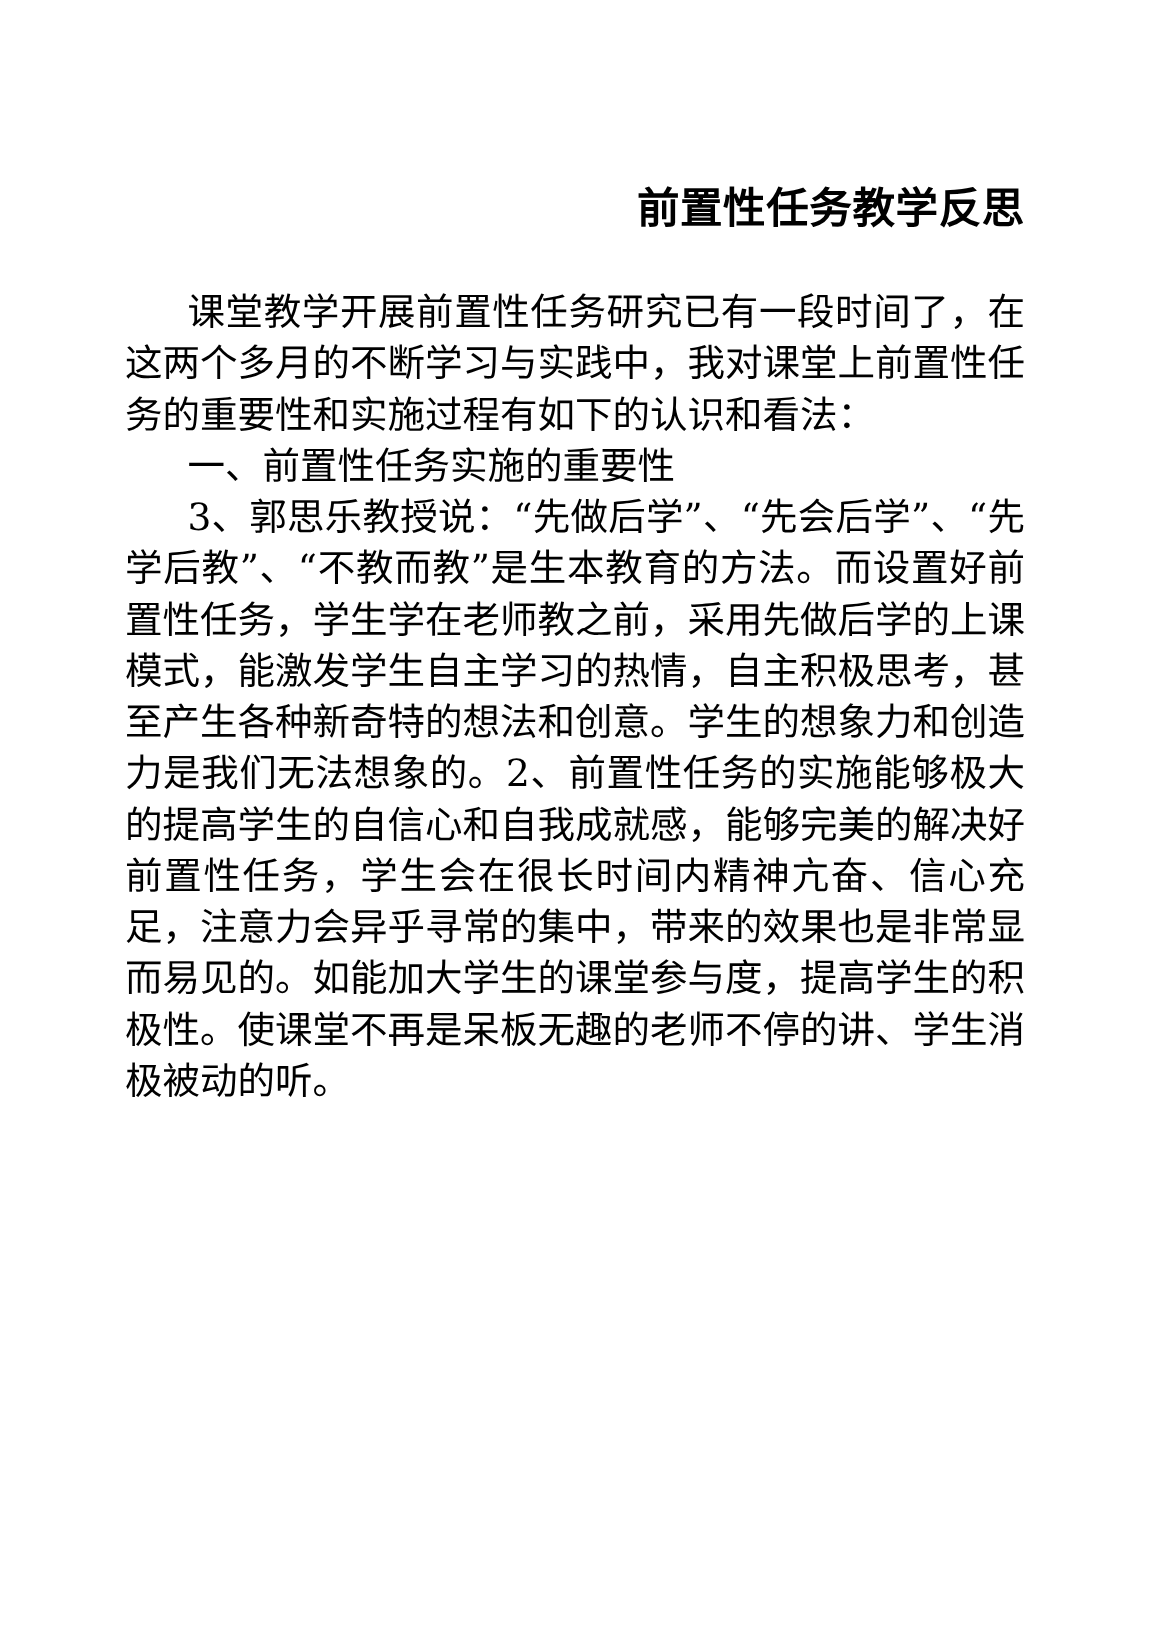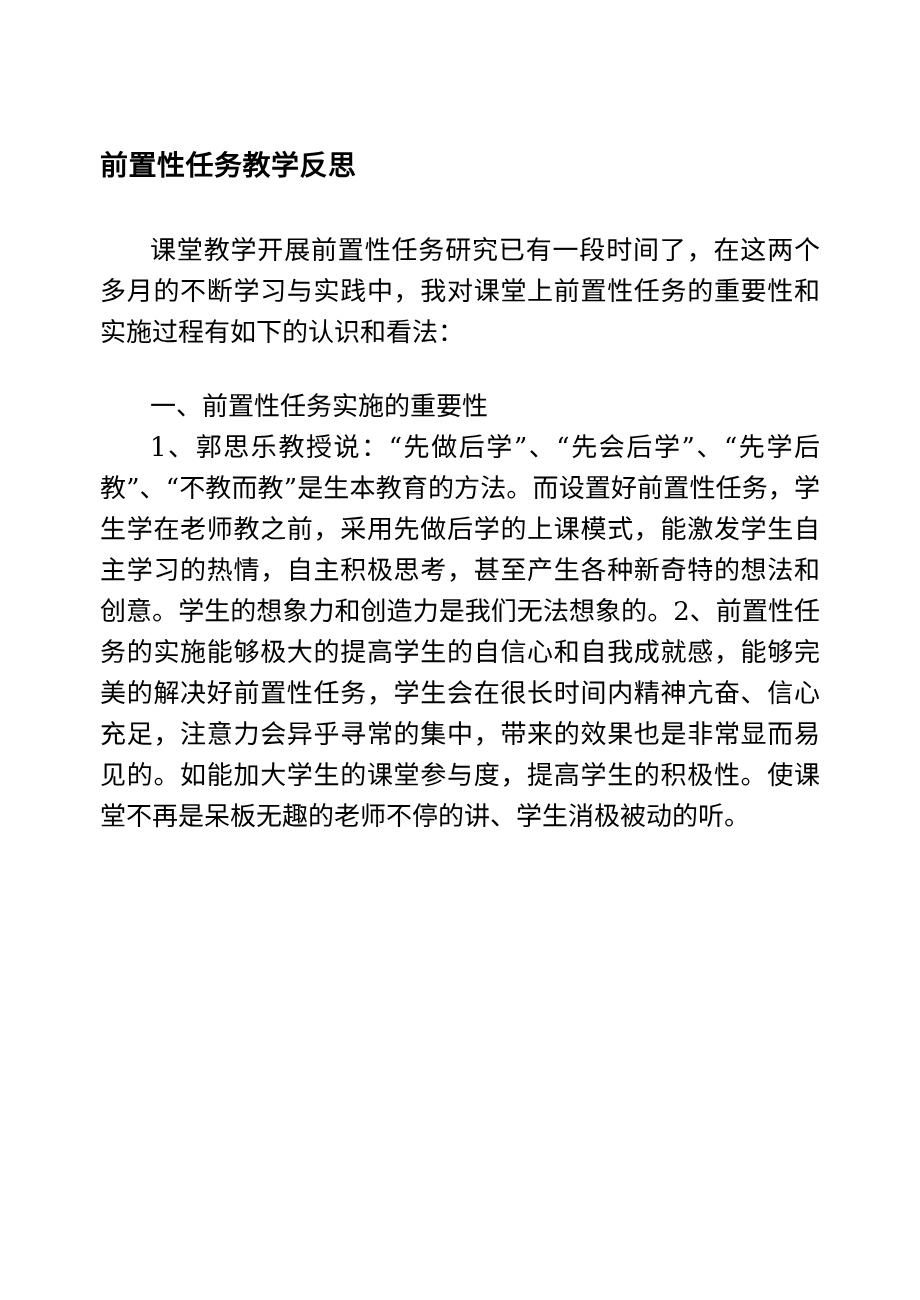--- a/index.html
+++ b/index.html
@@ -28,60 +28,59 @@
   .doc-body {
     position: absolute;
     left: 100px;
     top: 0;
     width: 720px;
   }
 
   .doc-title {
     margin: 0;
     padding-top: 148px;
-    font-size: 28px;
+    font-size: 34px;
     line-height: 40px;
     font-weight: bold;
-    text-align: left;
+    text-align: right;
     letter-spacing: 0.5px;
-    font-family: Liberation Mono, monospace;
+    font-family: Liberation Serif, serif;
   }
 
   .title-spacer {
     height: 42px;
   }
 
   .para {
     margin: 0;
-    font-size: 26px;
+    font-size: 30px;
     line-height: 41px;
     text-align: justify;
     text-justify: inter-character;
     text-indent: 50px;
     letter-spacing: 0px;
     word-break: break-all;
     font-family: "DejaVu Serif", "Liberation Serif", serif;
   }
 
   .para.heading-line {
     text-align: left;
-    margin-top: 33px;
   }
 </style>
 </head>
 <body>
 
 <div class="page">
   <div class="doc-body">
 
     <h1 class="doc-title">前置性任务教学反思</h1>
 
     <div class="title-spacer"></div>
 
     <p class="para">课堂教学开展前置性任务研究已有一段时间了，在这两个多月的不断学习与实践中，我对课堂上前置性任务的重要性和实施过程有如下的认识和看法：</p>
 
     <p class="para heading-line">一、前置性任务实施的重要性</p>
 
 
-    <p class="para">1、郭思乐教授说：“先做后学”、“先会后学”、“先学后教”、“不教而教”是生本教育的方法。而设置好前置性任务，学生学在老师教之前，采用先做后学的上课模式，能激发学生自主学习的热情，自主积极思考，甚至产生各种新奇特的想法和创意。学生的想象力和创造力是我们无法想象的。2、前置性任务的实施能够极大的提高学生的自信心和自我成就感，能够完美的解决好前置性任务，学生会在很长时间内精神亢奋、信心充足，注意力会异乎寻常的集中，带来的效果也是非常显而易见的。如能加大学生的课堂参与度，提高学生的积极性。使课堂不再是呆板无趣的老师不停的讲、学生消极被动的听。</p>
+    <p class="para">3、郭思乐教授说：“先做后学”、“先会后学”、“先学后教”、“不教而教”是生本教育的方法。而设置好前置性任务，学生学在老师教之前，采用先做后学的上课模式，能激发学生自主学习的热情，自主积极思考，甚至产生各种新奇特的想法和创意。学生的想象力和创造力是我们无法想象的。2、前置性任务的实施能够极大的提高学生的自信心和自我成就感，能够完美的解决好前置性任务，学生会在很长时间内精神亢奋、信心充足，注意力会异乎寻常的集中，带来的效果也是非常显而易见的。如能加大学生的课堂参与度，提高学生的积极性。使课堂不再是呆板无趣的老师不停的讲、学生消极被动的听。</p>
 
   </div>
 </div>
 
 </body></html>

